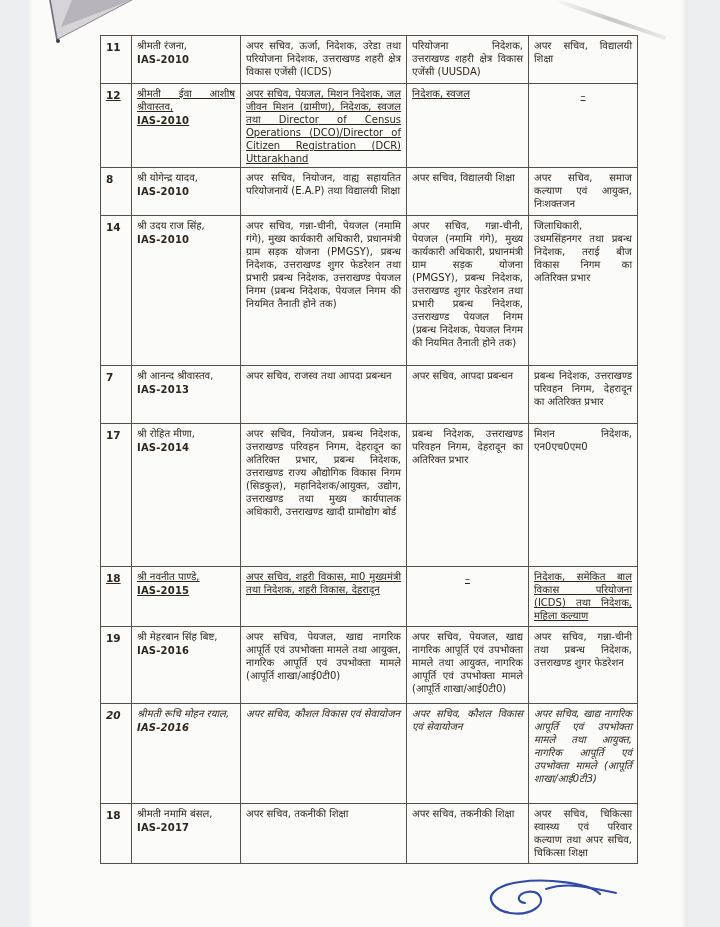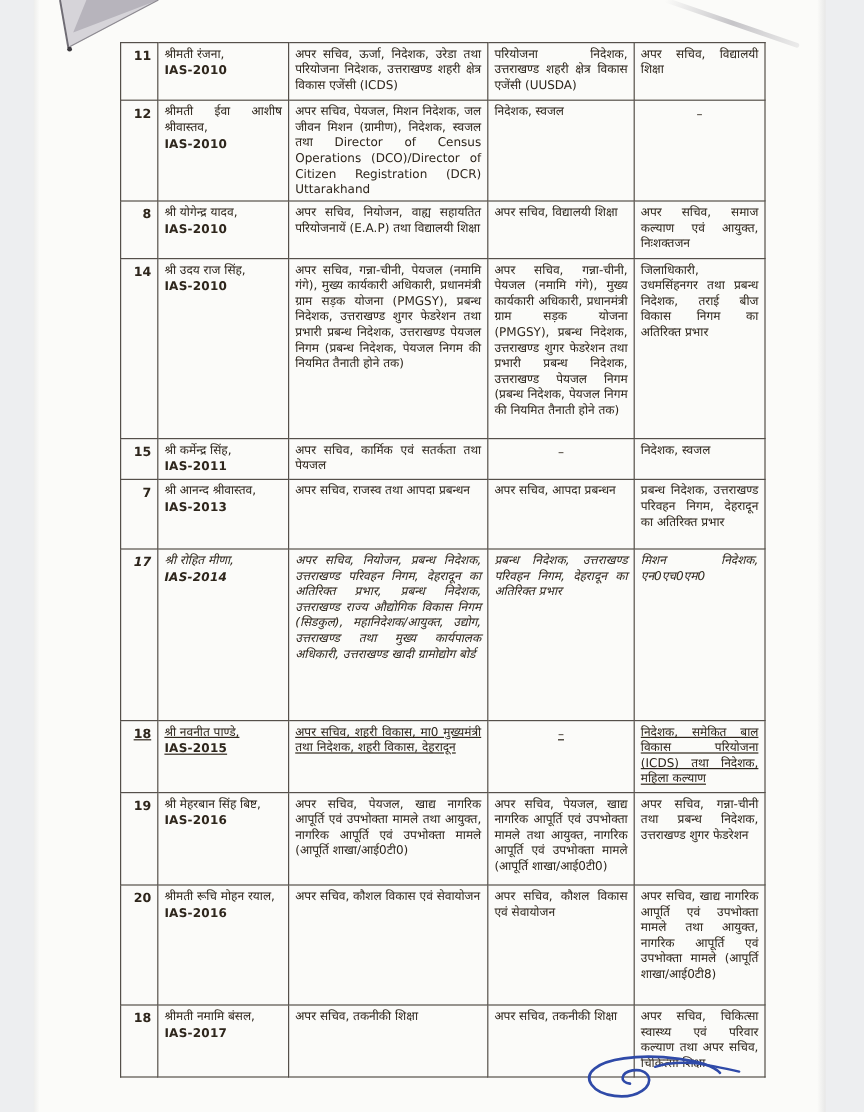--- a/index.html
+++ b/index.html
@@ -42,21 +42,21 @@
     border-collapse:collapse;table-layout:fixed;
     background:transparent;
   }
   td{
     border:1px solid var(--border);
     vertical-align:top;
     padding:3px 5px 2px 5px;
     font-size:10px;line-height:1.3;
     overflow:hidden;
   }
-  .c-sno{text-align:right;font-weight:bold;font-size:10.5px;padding-top:5px;}
+  .c-sno{text-align:left;font-weight:bold;font-size:10.5px;padding-top:5px;}
   .c-name{font-size:10px;}
   .c-name .nm{text-align:justify;text-align-last:left;}
   .c-name .batch{font-weight:bold;letter-spacing:.2px;margin-top:1px;}
   .c-post div{text-align:justify;text-align-last:left;}
   td.dash div{text-align:center;text-align-last:center;padding-top:2px;}
   .signature{position:absolute;left:422px;top:876px;width:175px;height:48px;}
 </style>
 </head>
 <body>
 
@@ -90,21 +90,21 @@
           <td class="c-post">
             <div>अपर सचिव, ऊर्जा, निदेशक, उरेडा तथा परियोजना निदेशक, उत्तराखण्ड शहरी क्षेत्र विकास एजेंसी (ICDS)</div>
           </td>
           <td class="c-post">
             <div>परियोजना निदेशक, उत्तराखण्ड शहरी क्षेत्र विकास एजेंसी (UUSDA)</div>
           </td>
           <td class="c-post">
             <div>अपर सचिव, विद्यालयी शिक्षा</div>
           </td>
         </tr>
-        <tr style="height: 67px;">
+        <tr style="height: 67px; text-decoration: underline;">
           <td class="c-sno">12</td>
           <td class="c-name">
             <div class="nm">श्रीमती ईवा आशीष श्रीवास्तव,</div>
             <div class="batch">IAS-2010</div>
           </td>
           <td class="c-post">
             <div>अपर सचिव, पेयजल, मिशन निदेशक, जल जीवन मिशन (ग्रामीण), निदेशक, स्वजल तथा Director of Census Operations (DCO)/Director of Citizen Registration (DCR) Uttarakhand</div>
           </td>
           <td class="c-post">
             <div>निदेशक, स्वजल</div>
@@ -138,114 +138,98 @@
           <td class="c-post">
             <div>अपर सचिव, गन्ना-चीनी, पेयजल (नमामि गंगे), मुख्य कार्यकारी अधिकारी, प्रधानमंत्री ग्राम सड़क योजना (PMGSY), प्रबन्ध निदेशक, उत्तराखण्ड शुगर फेडरेशन तथा प्रभारी प्रबन्ध निदेशक, उत्तराखण्ड पेयजल निगम (प्रबन्ध निदेशक, पेयजल निगम की नियमित तैनाती होने तक)</div>
           </td>
           <td class="c-post">
             <div>अपर सचिव, गन्ना-चीनी, पेयजल (नमामि गंगे), मुख्य कार्यकारी अधिकारी, प्रधानमंत्री ग्राम सड़क योजना (PMGSY), प्रबन्ध निदेशक, उत्तराखण्ड शुगर फेडरेशन तथा प्रभारी प्रबन्ध निदेशक, उत्तराखण्ड पेयजल निगम (प्रबन्ध निदेशक, पेयजल निगम की नियमित तैनाती होने तक)</div>
           </td>
           <td class="c-post">
             <div>जिलाधिकारी, उधमसिंहनगर तथा प्रबन्ध निदेशक, तराई बीज विकास निगम का अतिरिक्त प्रभार</div>
           </td>
         </tr>
-        <tr style="height: 34px;">
-          <td class="c-sno">15</td>
-          <td class="c-name">
-            <div class="nm">श्री कर्मेन्द्र सिंह,</div>
-            <div class="batch">IAS-2011</div>
-          </td>
-          <td class="c-post">
-            <div>अपर सचिव, कार्मिक एवं सतर्कता तथा पेयजल</div>
+        <tr style="height: 58px;">
+          <td class="c-sno">7</td>
+          <td class="c-name">
+            <div class="nm">श्री आनन्द श्रीवास्तव,</div>
+            <div class="batch">IAS-2013</div>
+          </td>
+          <td class="c-post">
+            <div>अपर सचिव, राजस्व तथा आपदा प्रबन्धन</div>
+          </td>
+          <td class="c-post">
+            <div>अपर सचिव, आपदा प्रबन्धन</div>
+          </td>
+          <td class="c-post">
+            <div>प्रबन्ध निदेशक, उत्तराखण्ड परिवहन निगम, देहरादून का अतिरिक्त प्रभार</div>
+          </td>
+        </tr>
+        <tr style="height: 143px;">
+          <td class="c-sno">17</td>
+          <td class="c-name">
+            <div class="nm">श्री रोहित मीणा,</div>
+            <div class="batch">IAS-2014</div>
+          </td>
+          <td class="c-post">
+            <div>अपर सचिव, नियोजन, प्रबन्ध निदेशक, उत्तराखण्ड परिवहन निगम, देहरादून का अतिरिक्त प्रभार, प्रबन्ध निदेशक, उत्तराखण्ड राज्य औद्योगिक विकास निगम (सिडकुल), महानिदेशक/आयुक्त, उद्योग, उत्तराखण्ड तथा मुख्य कार्यपालक अधिकारी, उत्तराखण्ड खादी ग्रामोद्योग बोर्ड</div>
+          </td>
+          <td class="c-post">
+            <div>प्रबन्ध निदेशक, उत्तराखण्ड परिवहन निगम, देहरादून का अतिरिक्त प्रभार</div>
+          </td>
+          <td class="c-post">
+            <div>मिशन निदेशक, एन0एच0एम0</div>
+          </td>
+        </tr>
+        <tr style="height: 60px; text-decoration: underline;">
+          <td class="c-sno">18</td>
+          <td class="c-name">
+            <div class="nm">श्री नवनीत पाण्डे,</div>
+            <div class="batch">IAS-2015</div>
+          </td>
+          <td class="c-post">
+            <div>अपर सचिव, शहरी विकास, मा0 मुख्यमंत्री तथा निदेशक, शहरी विकास, देहरादून</div>
           </td>
           <td class="c-post dash">
             <div>–</div>
           </td>
           <td class="c-post">
-            <div>निदेशक, स्वजल</div>
-          </td>
-        </tr>
-        <tr style="height: 58px;">
-          <td class="c-sno">7</td>
-          <td class="c-name">
-            <div class="nm">श्री आनन्द श्रीवास्तव,</div>
-            <div class="batch">IAS-2013</div>
-          </td>
-          <td class="c-post">
-            <div>अपर सचिव, राजस्व तथा आपदा प्रबन्धन</div>
-          </td>
-          <td class="c-post">
-            <div>अपर सचिव, आपदा प्रबन्धन</div>
-          </td>
-          <td class="c-post">
-            <div>प्रबन्ध निदेशक, उत्तराखण्ड परिवहन निगम, देहरादून का अतिरिक्त प्रभार</div>
-          </td>
-        </tr>
-        <tr style="height: 143px; font-style: italic;">
-          <td class="c-sno">17</td>
-          <td class="c-name">
-            <div class="nm">श्री रोहित मीणा,</div>
-            <div class="batch">IAS-2014</div>
-          </td>
-          <td class="c-post">
-            <div>अपर सचिव, नियोजन, प्रबन्ध निदेशक, उत्तराखण्ड परिवहन निगम, देहरादून का अतिरिक्त प्रभार, प्रबन्ध निदेशक, उत्तराखण्ड राज्य औद्योगिक विकास निगम (सिडकुल), महानिदेशक/आयुक्त, उद्योग, उत्तराखण्ड तथा मुख्य कार्यपालक अधिकारी, उत्तराखण्ड खादी ग्रामोद्योग बोर्ड</div>
-          </td>
-          <td class="c-post">
-            <div>प्रबन्ध निदेशक, उत्तराखण्ड परिवहन निगम, देहरादून का अतिरिक्त प्रभार</div>
-          </td>
-          <td class="c-post">
-            <div>मिशन निदेशक, एन0एच0एम0</div>
-          </td>
-        </tr>
-        <tr style="height: 60px; text-decoration: underline;">
-          <td class="c-sno">18</td>
-          <td class="c-name">
-            <div class="nm">श्री नवनीत पाण्डे,</div>
-            <div class="batch">IAS-2015</div>
-          </td>
-          <td class="c-post">
-            <div>अपर सचिव, शहरी विकास, मा0 मुख्यमंत्री तथा निदेशक, शहरी विकास, देहरादून</div>
-          </td>
-          <td class="c-post dash">
-            <div>–</div>
-          </td>
-          <td class="c-post">
             <div>निदेशक, समेकित बाल विकास परियोजना (ICDS) तथा निदेशक, महिला कल्याण</div>
           </td>
         </tr>
         <tr style="height: 77px;">
           <td class="c-sno">19</td>
           <td class="c-name">
             <div class="nm">श्री मेहरबान सिंह बिष्ट,</div>
             <div class="batch">IAS-2016</div>
           </td>
           <td class="c-post">
             <div>अपर सचिव, पेयजल, खाद्य नागरिक आपूर्ति एवं उपभोक्ता मामले तथा आयुक्त, नागरिक आपूर्ति एवं उपभोक्ता मामले (आपूर्ति शाखा/आई0टी0)</div>
           </td>
           <td class="c-post">
             <div>अपर सचिव, पेयजल, खाद्य नागरिक आपूर्ति एवं उपभोक्ता मामले तथा आयुक्त, नागरिक आपूर्ति एवं उपभोक्ता मामले (आपूर्ति शाखा/आई0टी0)</div>
           </td>
           <td class="c-post">
             <div>अपर सचिव, गन्ना-चीनी तथा प्रबन्ध निदेशक, उत्तराखण्ड शुगर फेडरेशन</div>
           </td>
         </tr>
-        <tr style="height: 100px;">
+        <tr style="height: 100px; font-style: italic;">
           <td class="c-sno">20</td>
           <td class="c-name">
             <div class="nm">श्रीमती रूचि मोहन रयाल,</div>
             <div class="batch">IAS-2016</div>
           </td>
           <td class="c-post">
             <div>अपर सचिव, कौशल विकास एवं सेवायोजन</div>
           </td>
           <td class="c-post">
             <div>अपर सचिव, कौशल विकास एवं सेवायोजन</div>
           </td>
           <td class="c-post">
-            <div>अपर सचिव, खाद्य नागरिक आपूर्ति एवं उपभोक्ता मामले तथा आयुक्त, नागरिक आपूर्ति एवं उपभोक्ता मामले (आपूर्ति शाखा/आई0टी8)</div>
+            <div>अपर सचिव, खाद्य नागरिक आपूर्ति एवं उपभोक्ता मामले तथा आयुक्त, नागरिक आपूर्ति एवं उपभोक्ता मामले (आपूर्ति शाखा/आई0टी3)</div>
           </td>
         </tr>
         <tr style="height: 60px;">
           <td class="c-sno">18</td>
           <td class="c-name">
             <div class="nm">श्रीमती नमामि बंसल,</div>
             <div class="batch">IAS-2017</div>
           </td>
           <td class="c-post">
             <div>अपर सचिव, तकनीकी शिक्षा</div>

